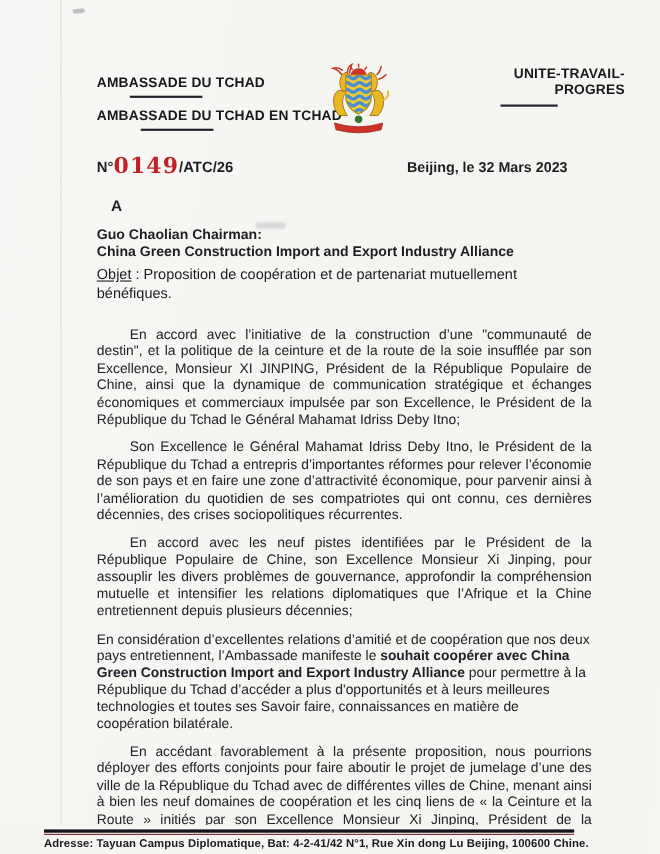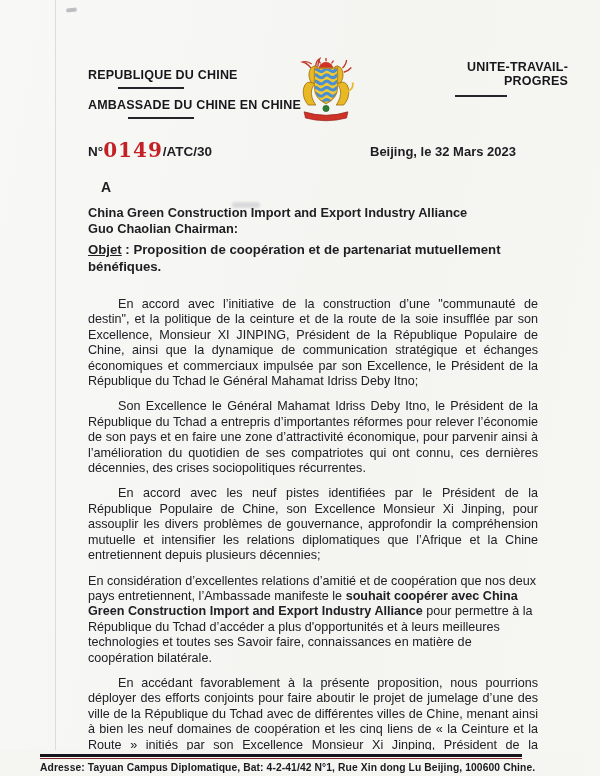--- a/index.html
+++ b/index.html
@@ -45,21 +45,21 @@
     font-weight:bold; font-size:20px; letter-spacing:1px;
     color:#c42127; vertical-align:-1px;text-align:center;
   }
   .dateline { position:absolute; left:370px; top:144px; font-weight:bold; font-size:13px; }
 
   
   .salutation { position:absolute; left:101px; top:179px; font-weight:bold; font-size:14px; }
   .addressee  { position:absolute; left:88px; top:205px; font-weight:bold; font-size:12.8px; line-height:15.5px; width:460px; }
 
   
-  .subject { position:absolute; left:88px; top:242px; width:446px; font-weight:bold; font-size:13.2px; line-height:16.5px; }
+  .subject { position:absolute; left:88px; top:242px; width:446px; font-weight:normal; font-size:13.2px; line-height:16.5px; }
   .subject-label { text-decoration:underline; }
 
   
   .body-text {
     position:absolute; left:88px; top:297px; width:450px;
     font-size:12.6px; line-height:15.4px; color:#202027;
     z-index:1;
   }
   .body-text p { text-align:justify; text-indent:30px; margin-bottom:10px; }
   .body-text p.no-indent { text-indent:0; text-align:left; }
@@ -80,23 +80,23 @@
 </head>
 <body>
 
 <div class="page">
 
   <div class="scan-edge"></div>
   <div class="smudge-top"></div>
   <div class="smudge-mid"></div>
 
   <div class="h-left">
-    <div class="h-title">REPUBLIQUE DU CHINE</div>
+    <div class="h-title">AMBASSADE DU TCHAD</div>
     <div class="h-rule"></div>
-    <div class="h-title">AMBASSADE DU CHINE EN CHINE</div>
+    <div class="h-title">AMBASSADE DU TCHAD EN TCHAD</div>
     <div class="h-rule2"></div>
   </div>
 
   <div class="emblem">
     <svg viewBox="0 0 120 104" width="82" height="72" aria-hidden="true">
 
       <g>
         <circle cx="60" cy="22" r="11" fill="#cf3227"></circle>
         <g stroke="#cf3227" stroke-width="2">
           <line x1="60" y1="10" x2="60" y2="5"></line>
@@ -144,29 +144,29 @@
       <path d="M28 84 Q60 94 92 84 L90 93 Q60 101 30 93 Z" fill="#cf3227" stroke="#8f1f16" stroke-width="1"></path>
     </svg>
   </div>
 
   <div class="h-right">
     <div class="motto">UNITE-TRAVAIL- PROGRES</div>
     <div class="m-rule"></div>
   </div>
 
   <div class="ref">
-    <span class="ref-prefix">N°</span><span class="ref-number">0149</span><span class="ref-suffix">/ATC/30</span>
+    <span class="ref-prefix">N°</span><span class="ref-number">0149</span><span class="ref-suffix">/ATC/26</span>
   </div>
 
   <div class="dateline">Beijing, le 32 Mars 2023</div>
 
   <div class="salutation">A</div>
   <div class="addressee">
+    <div>Guo Chaolian Chairman:</div>
     <div>China Green Construction Import and Export Industry Alliance</div>
-    <div>Guo Chaolian Chairman:</div>
   </div>
 
   <div class="subject">
     <span class="subject-label">Objet</span><span> : Proposition de coopération et de partenariat mutuellement bénéfiques.</span>
   </div>
 
   <div class="body-text">
     <p>En accord avec l’initiative de la construction d’une "communauté de destin", et la politique de la ceinture et de la route de la soie insufflée par son Excellence, Monsieur XI JINPING, Président de la République Populaire de Chine, ainsi que la dynamique de communication stratégique et échanges économiques et commerciaux impulsée par son Excellence, le Président de la République du Tchad le Général Mahamat Idriss Deby Itno;</p>
     <p>Son Excellence le Général Mahamat Idriss Deby Itno, le Président de la République du Tchad a entrepris d’importantes réformes pour relever l’économie de son pays et en faire une zone d’attractivité économique, pour parvenir ainsi à l’amélioration du quotidien de ses compatriotes qui ont connu, ces dernières décennies, des crises sociopolitiques récurrentes.</p>
     <p>En accord avec les neuf pistes identifiées par le Président de la République Populaire de Chine, son Excellence Monsieur Xi Jinping, pour assouplir les divers problèmes de gouvernance, approfondir la compréhension mutuelle et intensifier les relations diplomatiques que l’Afrique et la Chine entretiennent depuis plusieurs décennies;</p>

